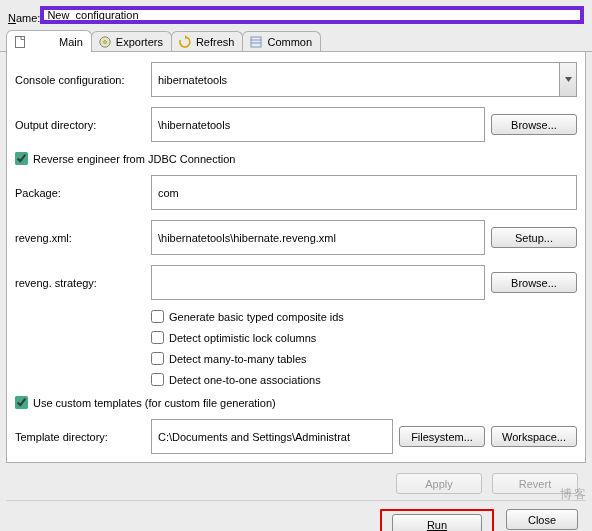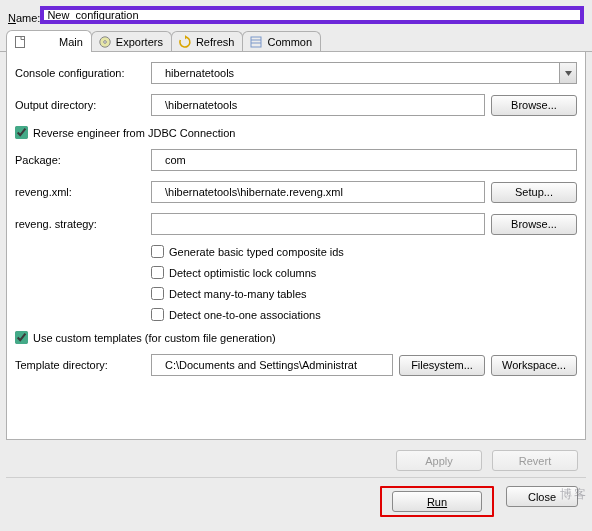--- a/index.html
+++ b/index.html
@@ -90,26 +90,26 @@
     align-items: center;
     gap: 6px;
   }
   .form-label {
     width: 130px;
     white-space: nowrap;
     flex-shrink: 0;
   }
   .text-input, .combo {
     flex: 1;
-    height: 22px;
+    height: 35px;
     border: 1px solid #a0a0a0;
     background: #fff;
     font-family: inherit;
     font-size: 11px;
-    padding: 1px 13px;
+    padding: 1px 6px;
   }
   .combo {
     position: relative;
     display: flex;
     align-items: center;
     padding-right: 18px;
   }
   .combo .arrow-btn {
     position: absolute;
     right: 0; top: 0; bottom: 0;

